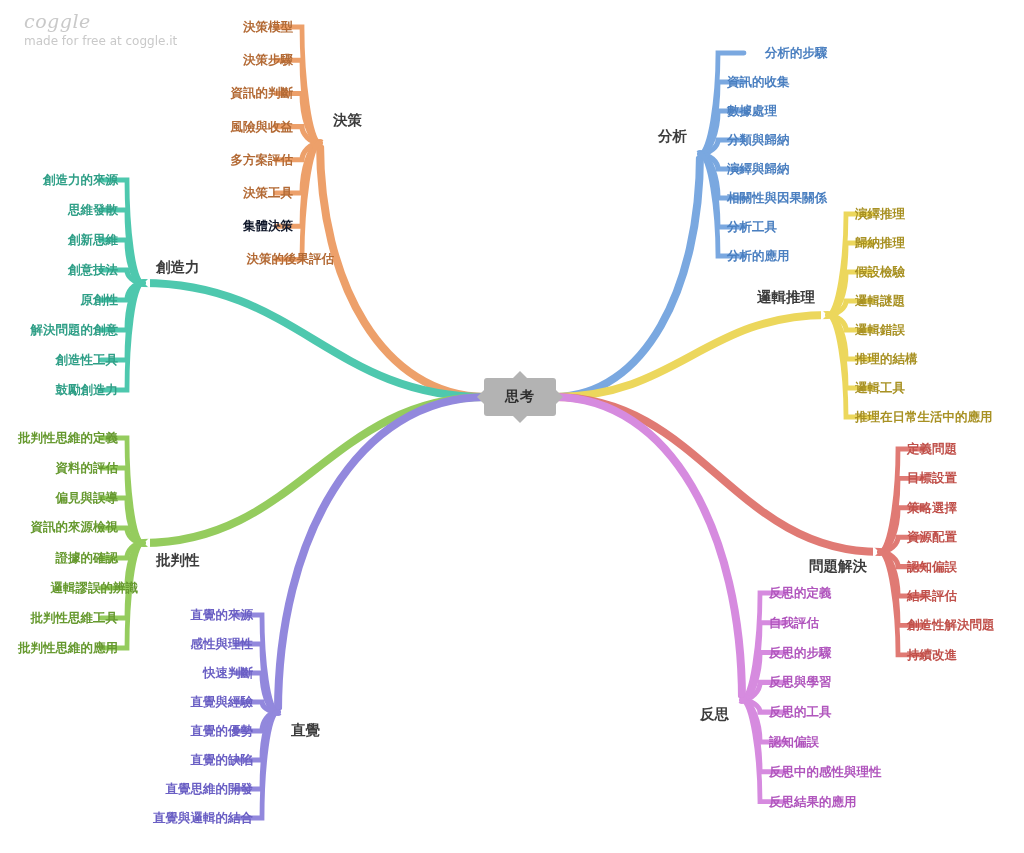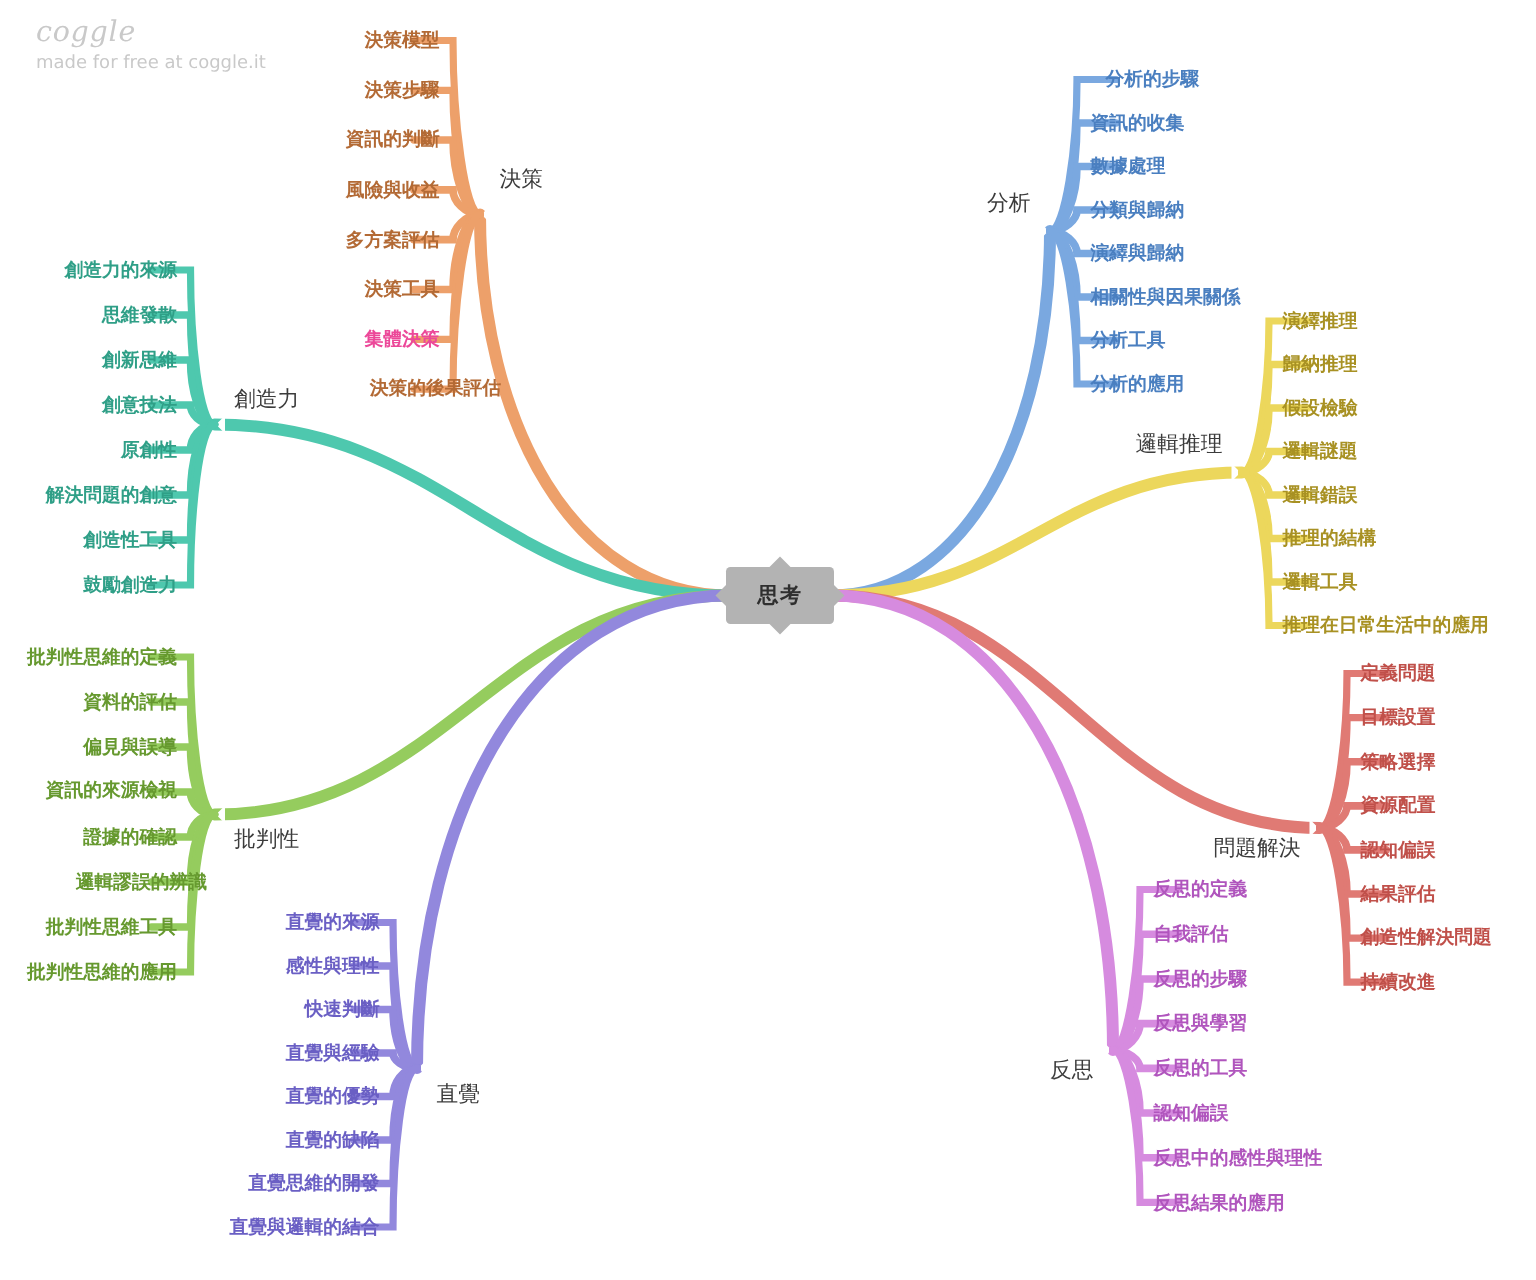--- a/index.html
+++ b/index.html
@@ -18,21 +18,21 @@
     font-style:italic;font-size:19px;color:#c9c9c9;letter-spacing:.5px;
   }
   .brand-sub{font-size:12px;color:#c9c9c9;margin-top:2px;}
   .leaf{
     position:absolute;white-space:nowrap;font-size:12.5px;font-weight:bold;line-height:1;
   }
   .leaf.r{transform:translate(-100%,-50%);}   
   .leaf.l{transform:translate(0,-50%);}        
 
   .branch-title{
-    position:absolute;white-space:nowrap;font-size:14.5px;font-weight:normal;
+    position:absolute;white-space:nowrap;font-size:14.5px;font-weight:bold;
     color:#3c3c3c;line-height:1;
   }
   .branch-title.r{transform:translate(-100%,-50%);}
   .branch-title.l{transform:translate(0,-50%);}
 
   
   #center-node{
     position:absolute;left:484px;top:378px;width:72px;height:38px;
     display:flex;align-items:center;justify-content:center;
   }
@@ -155,21 +155,21 @@
     <div class="cn-text">思考</div>
   </div>
 
   <div id="labels">
       <div class="leaf r" style="left: 293px; top: 27px; color: rgb(179, 106, 53);">決策模型</div>
       <div class="leaf r" style="left: 293px; top: 60.2px; color: rgb(179, 106, 53);">決策步驟</div>
       <div class="leaf r" style="left: 293px; top: 93.4px; color: rgb(179, 106, 53);">資訊的判斷</div>
       <div class="leaf r" style="left: 293px; top: 126.6px; color: rgb(179, 106, 53);">風險與收益</div>
       <div class="leaf r" style="left: 293px; top: 159.8px; color: rgb(179, 106, 53);">多方案評估</div>
       <div class="leaf r" style="left: 293px; top: 193px; color: rgb(179, 106, 53);">決策工具</div>
-      <div class="leaf r" style="left: 293px; top: 226.2px; color: #ec4899;">集體決策</div>
+      <div class="leaf r" style="left: 293px; top: 226.2px; color: #0f172a;">集體決策</div>
       <div class="leaf r" style="left: 293px; top: 259.4px; color: rgb(179, 106, 53); margin-left: 41px;">決策的後果評估</div>
       <div class="branch-title l" style="left: 333px; top: 120px;">決策</div>
       <div class="leaf r" style="left: 118px; top: 180px; color: rgb(47, 159, 135);">創造力的來源</div>
       <div class="leaf r" style="left: 118px; top: 210px; color: rgb(47, 159, 135);">思維發散</div>
       <div class="leaf r" style="left: 118px; top: 240px; color: rgb(47, 159, 135);">創新思維</div>
       <div class="leaf r" style="left: 118px; top: 270px; color: rgb(47, 159, 135);">創意技法</div>
       <div class="leaf r" style="left: 118px; top: 300px; color: rgb(47, 159, 135);">原創性</div>
       <div class="leaf r" style="left: 118px; top: 330px; color: rgb(47, 159, 135);">解決問題的創意</div>
       <div class="leaf r" style="left: 118px; top: 360px; color: rgb(47, 159, 135);">創造性工具</div>
       <div class="leaf r" style="left: 118px; top: 390px; color: rgb(47, 159, 135);">鼓勵創造力</div>
@@ -185,21 +185,21 @@
       <div class="branch-title l" style="left: 156px; top: 560px;">批判性</div>
       <div class="leaf r" style="left: 253px; top: 615px; color: rgb(106, 95, 196);">直覺的來源</div>
       <div class="leaf r" style="left: 253px; top: 644px; color: rgb(106, 95, 196);">感性與理性</div>
       <div class="leaf r" style="left: 253px; top: 673px; color: rgb(106, 95, 196);">快速判斷</div>
       <div class="leaf r" style="left: 253px; top: 702px; color: rgb(106, 95, 196);">直覺與經驗</div>
       <div class="leaf r" style="left: 253px; top: 731px; color: rgb(106, 95, 196);">直覺的優勢</div>
       <div class="leaf r" style="left: 253px; top: 760px; color: rgb(106, 95, 196);">直覺的缺陷</div>
       <div class="leaf r" style="left: 253px; top: 789px; color: rgb(106, 95, 196);">直覺思維的開發</div>
       <div class="leaf r" style="left: 253px; top: 818px; color: rgb(106, 95, 196);">直覺與邏輯的結合</div>
       <div class="branch-title l" style="left: 291px; top: 730px;">直覺</div>
-      <div class="leaf l" style="left: 737px; top: 53px; color: rgb(74, 127, 192); text-align: center;">分析的步驟</div>
+      <div class="leaf l" style="left: 765px; top: 53px; color: rgb(74, 127, 192); text-align: center;">分析的步驟</div>
       <div class="leaf l" style="left: 727px; top: 82px; color: rgb(74, 127, 192);">資訊的收集</div>
       <div class="leaf l" style="left: 727px; top: 111px; color: rgb(74, 127, 192);">數據處理</div>
       <div class="leaf l" style="left: 727px; top: 140px; color: rgb(74, 127, 192);">分類與歸納</div>
       <div class="leaf l" style="left: 727px; top: 169px; color: rgb(74, 127, 192);">演繹與歸納</div>
       <div class="leaf l" style="left: 727px; top: 198px; color: rgb(74, 127, 192);">相關性與因果關係</div>
       <div class="leaf l" style="left: 727px; top: 227px; color: rgb(74, 127, 192);">分析工具</div>
       <div class="leaf l" style="left: 727px; top: 256px; color: rgb(74, 127, 192);">分析的應用</div>
       <div class="branch-title r" style="left: 687px; top: 136px;">分析</div>
       <div class="leaf l" style="left: 855px; top: 214px; color: rgb(168, 145, 35);">演繹推理</div>
       <div class="leaf l" style="left: 855px; top: 243px; color: rgb(168, 145, 35);">歸納推理</div>

